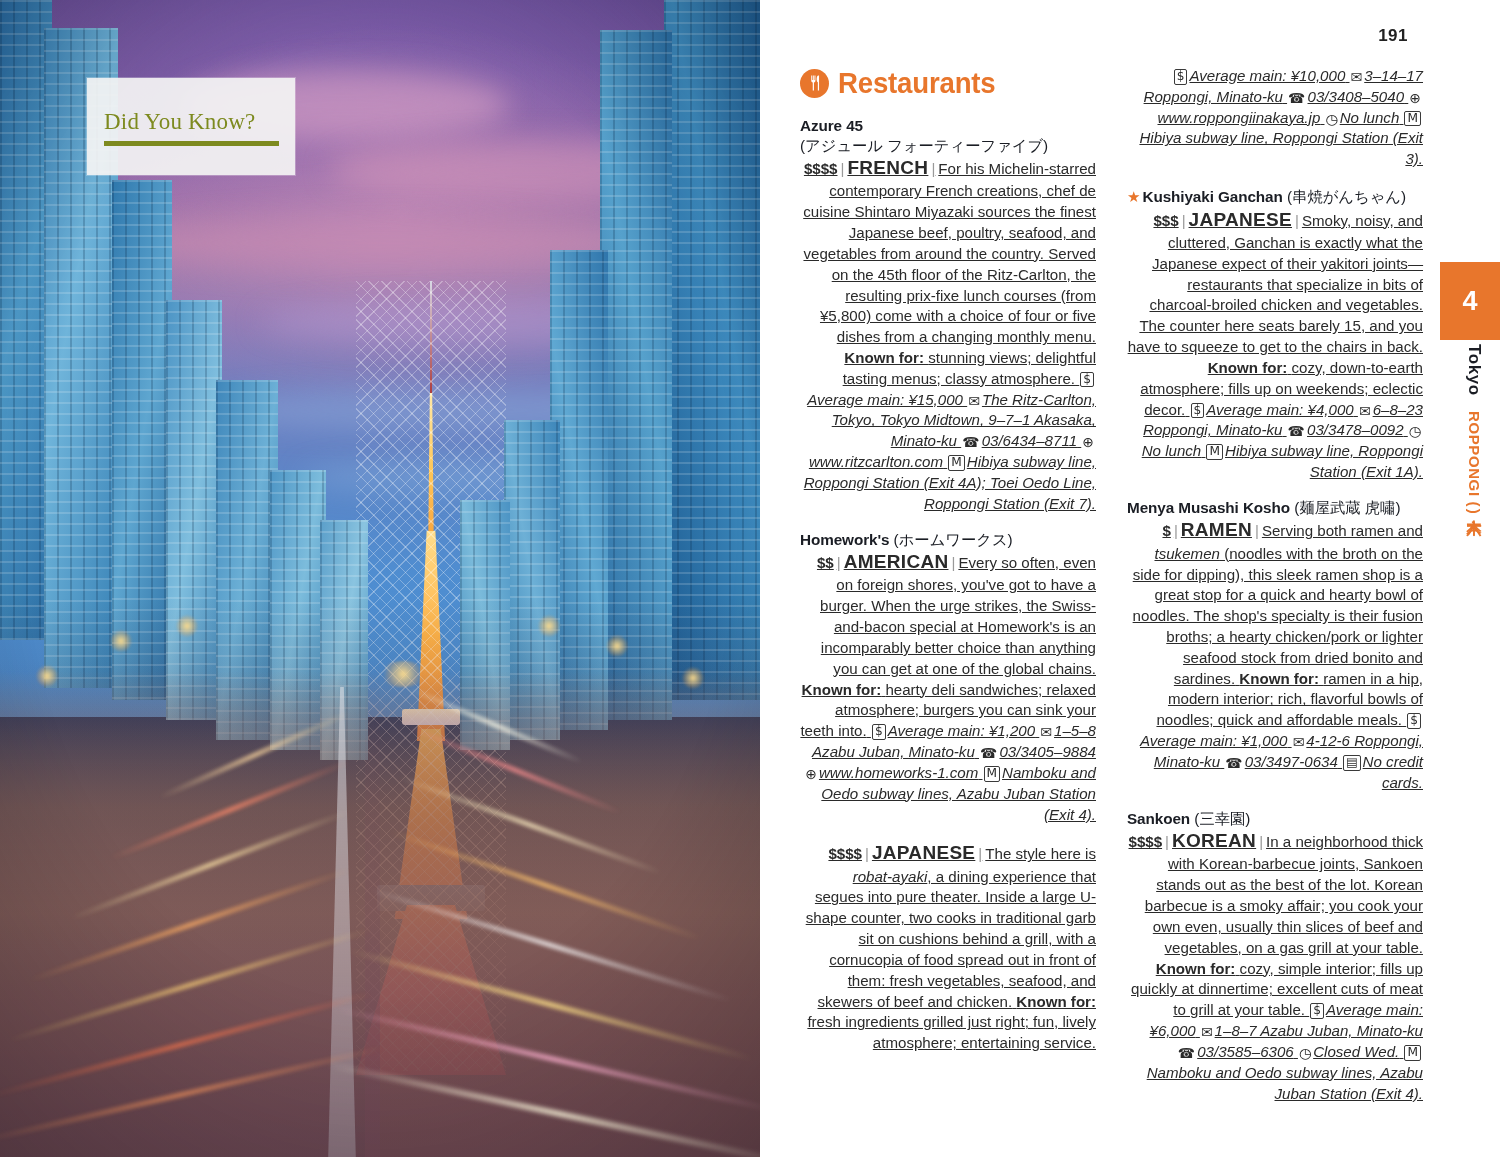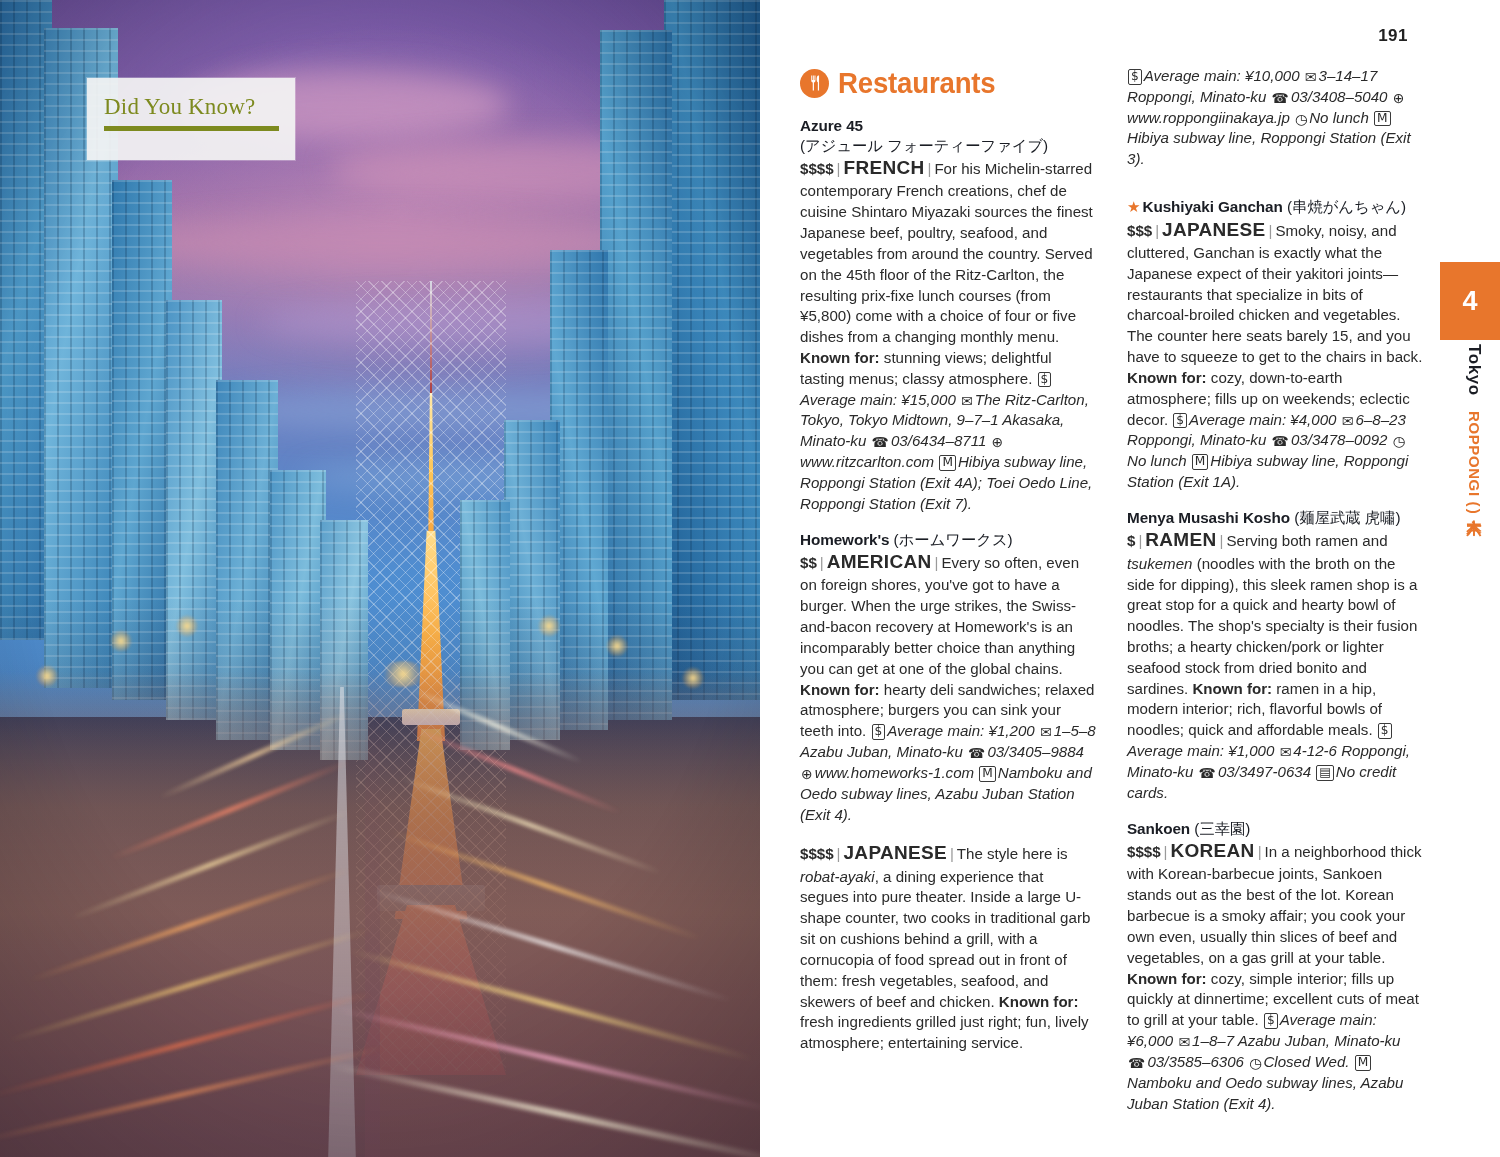--- a/index.html
+++ b/index.html
@@ -184,21 +184,21 @@
     width: 208px;
     background: rgba(243,243,243,0.93);
     padding: 16px 16px 18px 17px;
     box-shadow: 0 0 0 1px rgba(255,255,255,0.25);
   }
   .dyk-title {
     font-family: "Liberation Serif", serif;
     font-size: 23px;
     color: #7d8a1f;
     letter-spacing: .2px;
-    margin: 0 0 6px 0;
+    margin: 15px 0 6px 0;
     font-weight: 400;
   }
   .dyk-rule {
     height: 5px; background: #7d8a1f; margin: 0 0 11px 0;
   }
   .dyk-body {
     font-family: "Liberation Serif", serif;
     font-size: 15.4px;
     line-height: 1.30;
     color: #1e1e1e;
@@ -237,38 +237,39 @@
     letter-spacing: -0.2px;
     transform: scaleX(0.92); transform-origin: left center;
   }
 
   .entry { margin: 0 0 15px 0; }
   .entry:last-child { margin-bottom: 0; }
 
   .ename {
     font-size: 15.3px;
     line-height: 1.28;
-    margin: 12px 0 0 0;
+    margin: 2px 0 0 0;
     color: #1a1d24;
   }
   .ename .nm {
     font-weight: 700;
     font-family: "Liberation Sans Narrow", "Liberation Sans", sans-serif;
     letter-spacing: -0.1px;
   }
   .ename .jp { font-weight: 400; }
   .ename .rom { font-style: italic; font-weight: 400; }
   .star { color: #e8762c; font-size: 15px; margin-right: 2px; }
 
   .ebody {
     font-size: 15.1px;
     line-height: 1.38;
     margin: 0;
     color: #2a2a2a;
-    text-align: left;
+    text-align: right;
+    text-decoration: underline;
   }
   .price {
     font-weight: 700;
     font-family: "Liberation Sans Narrow", "Liberation Sans", sans-serif;
     letter-spacing: 0;
   }
   .cuisine {
     font-weight: 700;
     font-family: "Liberation Sans Narrow", "Liberation Sans", sans-serif;
     font-size: 19px;
@@ -455,21 +456,21 @@
         <span class="gl">M</span><span class="info">Hibiya subway line, Roppongi Station (Exit 4A); Toei Oedo Line, Roppongi Station (Exit 7).</span>
       </p>
     </div>
 
     <div class="entry">
       <div class="ename">
         <span class="nm">Homework's</span>
         <span class="jp">(ホームワークス)</span>
       </div>
       <p class="ebody">
-        <span class="price">$$</span><span class="bar">|</span><span class="cuisine">AMERICAN</span><span class="bar">|</span><span>Every so often, even on foreign shores, you've got to have a burger. When the urge strikes, the Swiss-and-bacon recovery at Homework's is an incomparably better choice than anything you can get at one of the global chains.</span>
+        <span class="price">$$</span><span class="bar">|</span><span class="cuisine">AMERICAN</span><span class="bar">|</span><span>Every so often, even on foreign shores, you've got to have a burger. When the urge strikes, the Swiss-and-bacon special at Homework's is an incomparably better choice than anything you can get at one of the global chains.</span>
         <span class="kf">Known for:</span>
         <span>hearty deli sandwiches; relaxed atmosphere; burgers you can sink your teeth into.</span>
         <span class="gl">$</span><span class="info">Average main: ¥1,200</span>
         <span class="gl round">✉</span><span class="info">1–5–8 Azabu Juban, Minato-ku</span>
         <span class="gl round">☎</span><span class="info">03/3405–9884</span>
         <span class="gl round">⊕</span><span class="info">www.homeworks-1.com</span>
         <span class="gl">M</span><span class="info">Namboku and Oedo subway lines, Azabu Juban Station (Exit 4).</span>
       </p>
     </div>
 

